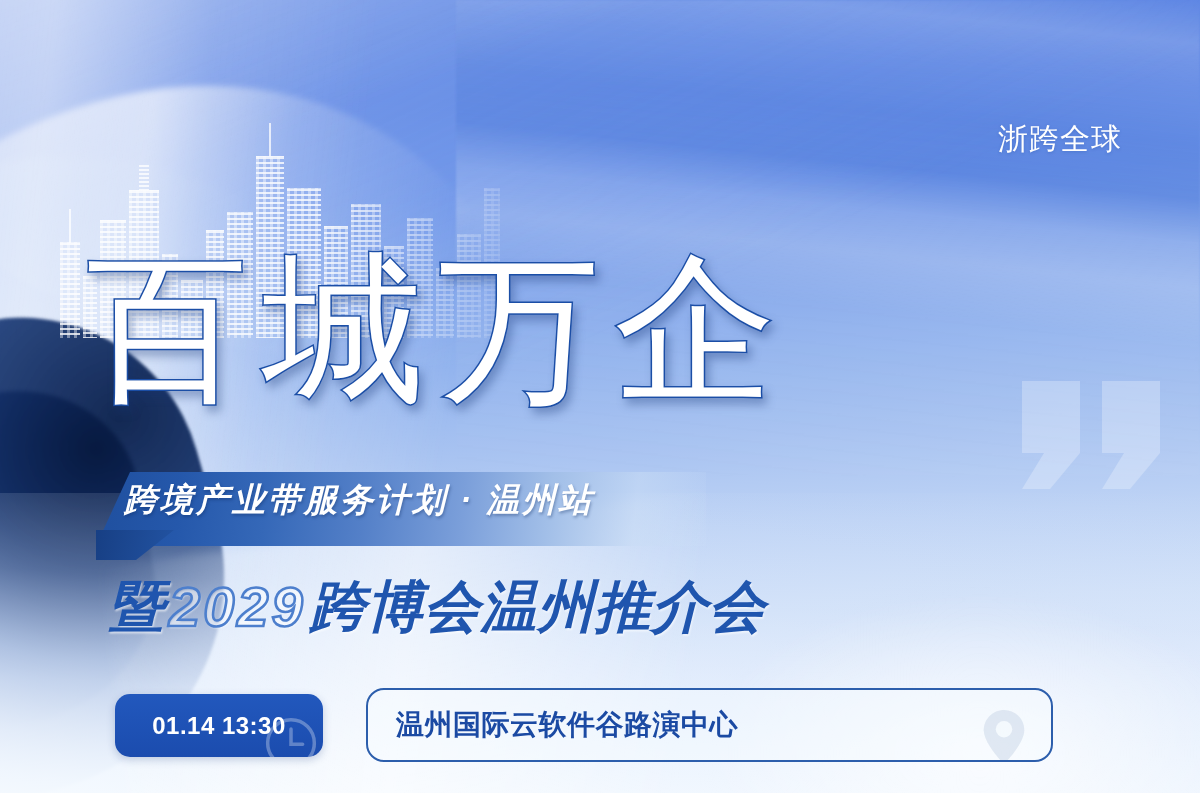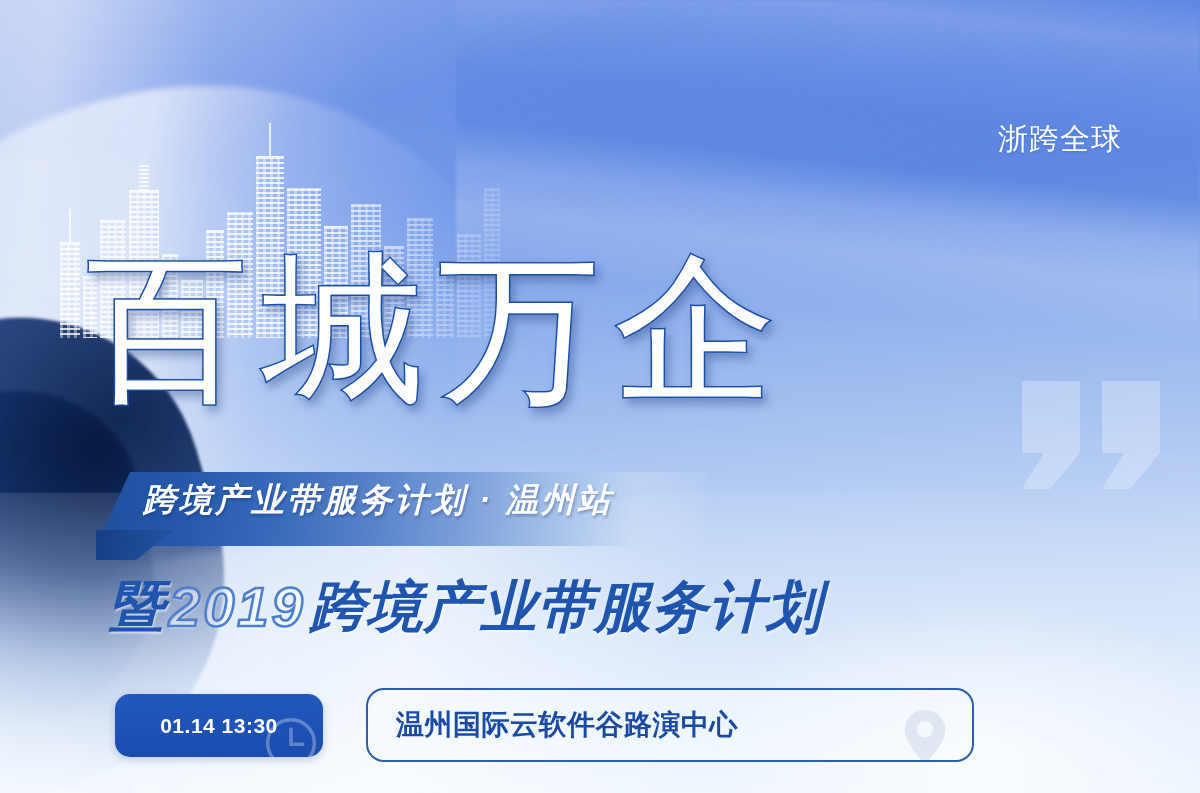--- a/index.html
+++ b/index.html
@@ -217,21 +217,20 @@
   .ribbon-tab{
     position:absolute;left:96px;top:530px;width:108px;height:30px;
     clip-path:polygon(0 0, 78px 0, 40px 30px, 0 30px);
     background:linear-gradient(100deg,#173f84,#265aad);
   }
   .ribbon-text{
     position:absolute;left:124px;top:478px;
     font-size:33px;font-weight:700;font-style:italic;
     color:#ffffff;letter-spacing:3px;white-space:nowrap;
     text-shadow:1px 2px 3px rgba(12,40,95,0.35);
-    margin-left:19px;
   }
 
   .subtitle2{
     position:absolute;left:108px;top:570px;
     font-size:56px;font-weight:700;font-style:italic;
     letter-spacing:1px;white-space:nowrap;
     color:#1f55ae;
     text-shadow:1px 2px 2px rgba(255,255,255,0.55);
   }
   .subtitle2 .hollow{
@@ -245,30 +244,30 @@
   .datepill{
     position:absolute;left:115px;top:694px;width:208px;height:63px;
     border-radius:15px;
     background:linear-gradient(180deg,#2258bd 0%,#1b4cae 100%);
     box-shadow:0 3px 9px rgba(20,52,120,0.22);
     overflow:hidden;
   }
   .datepill-text{
     position:absolute;inset:0;
     display:flex;align-items:center;justify-content:center;
-    color:#ffffff;font-size:21px;font-weight:700;letter-spacing:0.5px;
+    color:#ffffff;font-size:24px;font-weight:700;letter-spacing:0.5px;
     z-index:2;
   }
   .pill-clock{
     position:absolute;right:4px;bottom:-14px;width:56px;height:56px;
     opacity:0.30;z-index:1;
   }
 
   .venuebox{
-    position:absolute;left:366px;top:688px;width:608px;height:74px;
+    position:absolute;left:366px;top:688px;width:687px;height:74px;
     border:2px solid #2c5eac;border-radius:18px;
     background:rgba(248,252,255,0.40);
     overflow:hidden;
   }
   .venue-text{
     position:absolute;left:28px;top:0;height:100%;
     display:flex;align-items:center;
     white-space:nowrap;z-index:2;
   }
   .venue-main{
@@ -328,21 +327,21 @@
   <div class="tagline">
     <div>浙跨全球</div>
   </div>
 
   <div class="maintitle">百城万企</div>
 
   <div class="ribbon"></div>
   <div class="ribbon-tab"></div>
   <div class="ribbon-text">跨境产业带服务计划 · 温州站</div>
 
-  <div class="subtitle2"><span>暨</span><span class="hollow">2019</span><span>跨境产业带服务计划</span></div>
+  <div class="subtitle2"><span>暨</span><span class="hollow">2029</span><span>跨博会温州推介会</span></div>
 
   <div class="datepill">
     <svg class="pill-clock" viewBox="0 0 48 48">
       <circle cx="24" cy="24" r="20" fill="none" stroke="#ffffff" stroke-width="3"></circle>
       <path d="M24 12 V25 H34" fill="none" stroke="#ffffff" stroke-width="3" stroke-linecap="round"></path>
     </svg>
     <div class="datepill-text">01.14 13:30</div>
   </div>
 
   <div class="venuebox">

